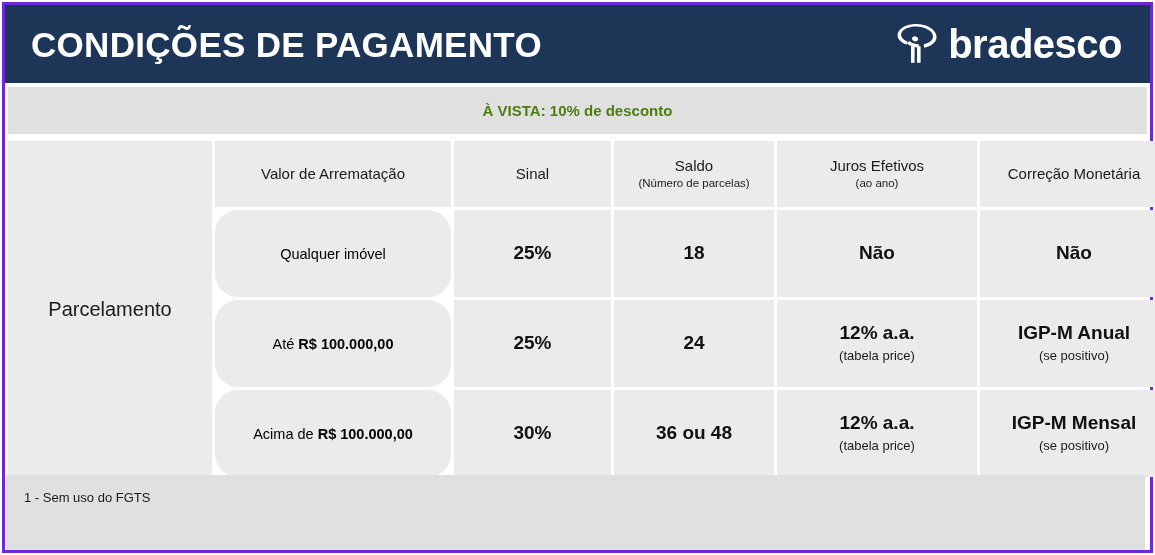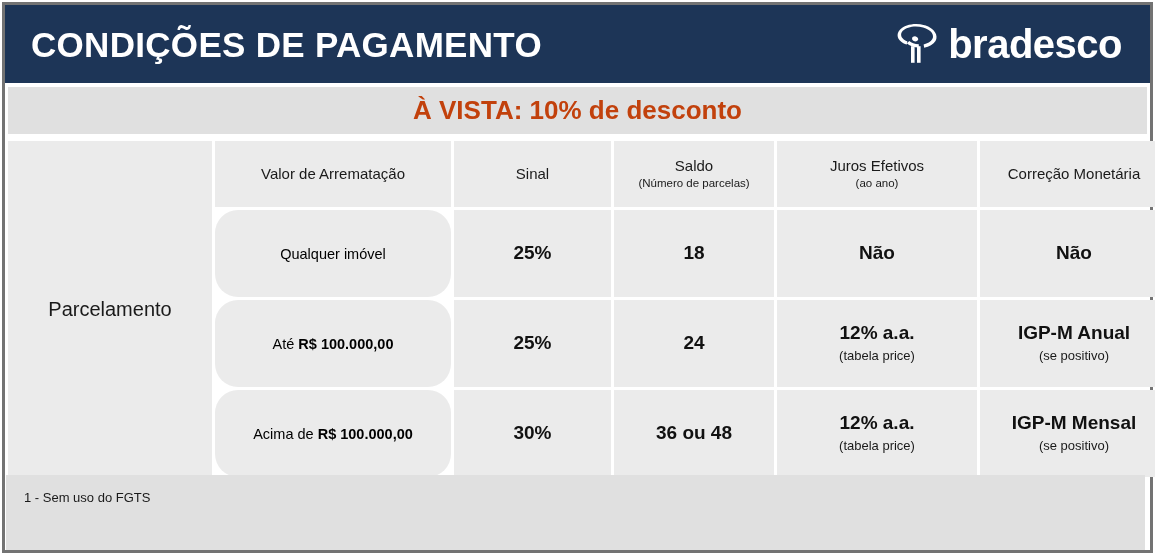--- a/index.html
+++ b/index.html
@@ -22,21 +22,21 @@
   }
 
   
   .frame {
     position: absolute;
     left: 2px;
     top: 2px;
     width: 1151px;
     height: 551px;
     box-sizing: border-box;
-    border: 3px solid #737373;
+    border: 3px solid #6d28d9;
     background: #ffffff;
   }
 
   
   .header {
     position: absolute;
     left: 0;
     top: 0;
     width: 1145px;
     height: 78px;
@@ -79,22 +79,22 @@
     left: 3px;
     top: 82px;
     width: 1139px;
     height: 47px;
     background: #e0e0e0;
     display: flex;
     align-items: center;
     justify-content: center;
   }
   .subtitle-text {
-    color: #c2410c;
-    font-size: 26px;
+    color: #4d7c0f;
+    font-size: 15px;
     font-weight: bold;
     white-space: nowrap;
   }
   .subtitle-text .sub-lead { font-weight: bold; }
 
   
   .table-area {
     position: absolute;
     left: 0;
     top: 133px;

